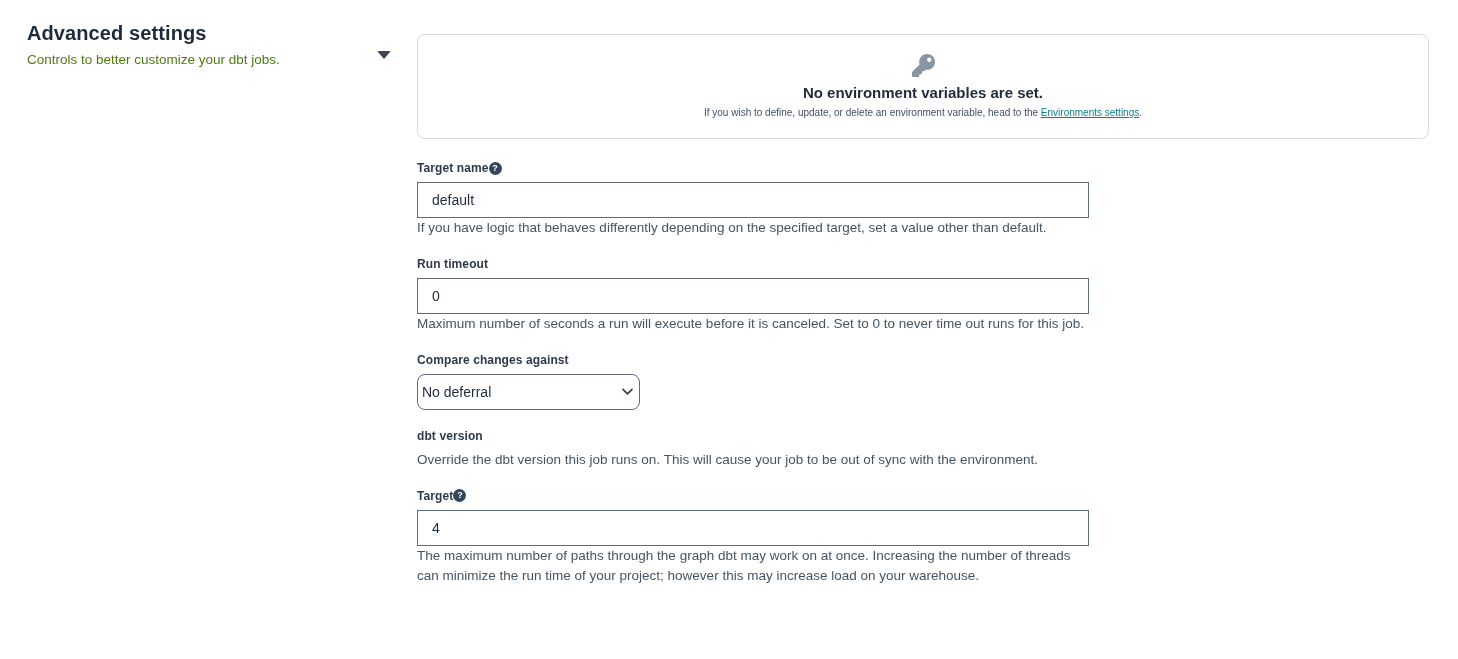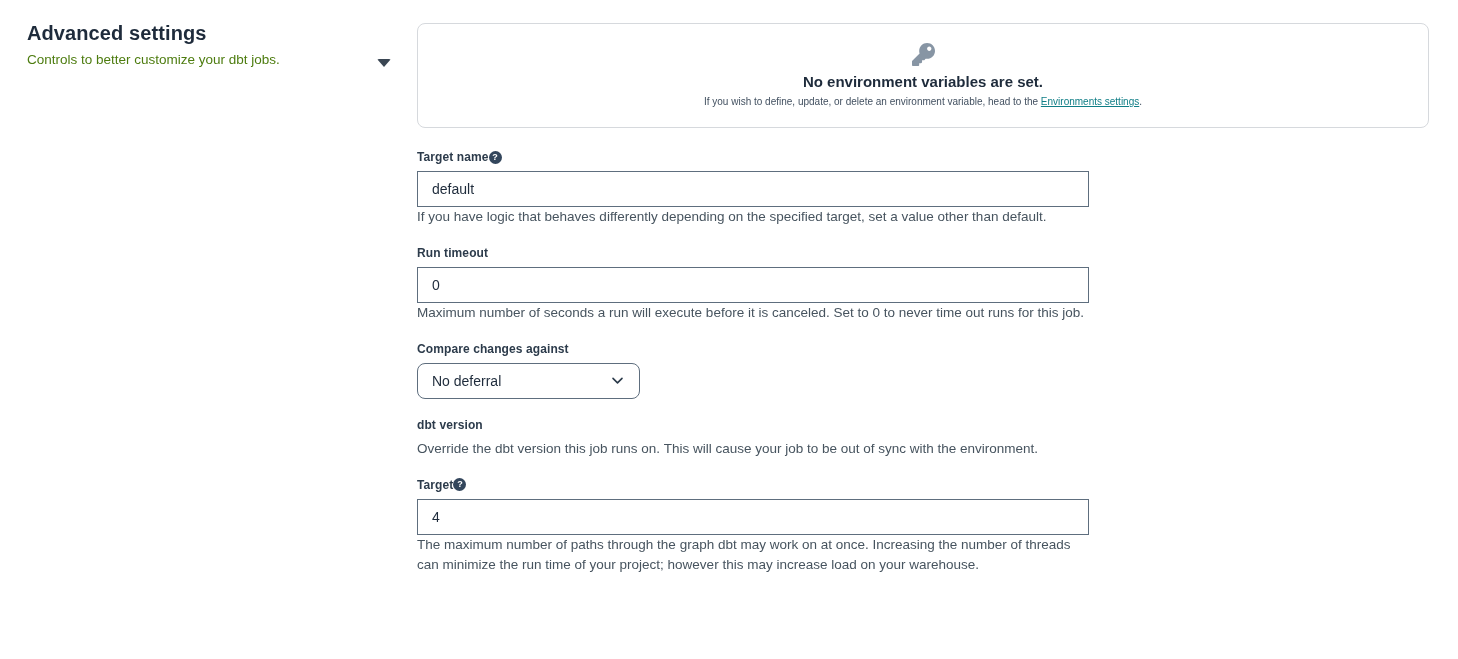--- a/index.html
+++ b/index.html
@@ -12,21 +12,21 @@
     overflow: hidden;
   }
   .page { display: flex; align-items: flex-start; }
 
   
   .left-col {
     width: 391px;
     padding: 22px 0 0 27px;
     display: flex;
     justify-content: space-between;
-    align-items: flex-end;
+    align-items: center;
     flex-shrink: 0;
   }
   .page-title {
     font-size: 20px;
     font-weight: 700;
     color: #1e2b3b;
     letter-spacing: 0.1px;
   }
   .page-subtitle {
     margin-top: 7px;
@@ -51,20 +51,21 @@
 
   
   .env-card {
     border: 1px solid #d6d9dd;
     border-radius: 8px;
     padding: 19px 10px 20px;
     display: flex;
     flex-direction: column;
     align-items: center;
     text-align: center;
+    margin-top: 11px;
   }
   .key-icon { color: #8795a4; line-height: 0; }
   .env-title {
     margin-top: 7px;
     font-size: 15px;
     font-weight: 700;
     color: #1e2b3b;
   }
   .env-message {
     margin-top: 6px;
@@ -114,21 +115,21 @@
     font-family: "Liberation Sans", sans-serif;
     font-size: 14px;
     color: #1e2b3b;
     outline: none;
   }
   .select-box {
     height: 36px;
     border: 1px solid #5e6e7e;
     border-radius: 8px;
     background: #ffffff;
-    padding: 0 14px;
+    padding: 0 4px;
     font-size: 14px;
     color: #1e2b3b;
     display: flex;
     align-items: center;
     justify-content: space-between;
     cursor: pointer;
   }
   .select-box.narrow { width: 223px; }
   .select-box.full { width: 100%; }
   .chevron-down { line-height: 0; margin-left: 10px; }

